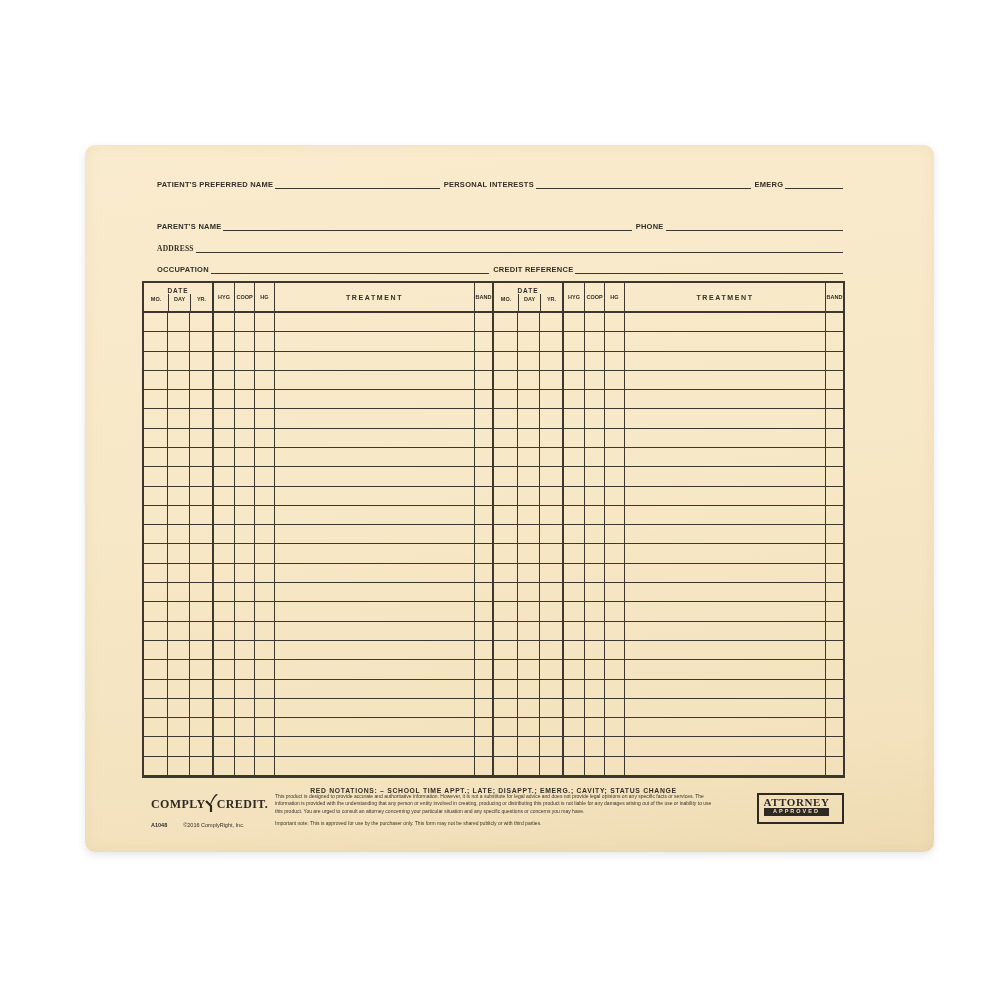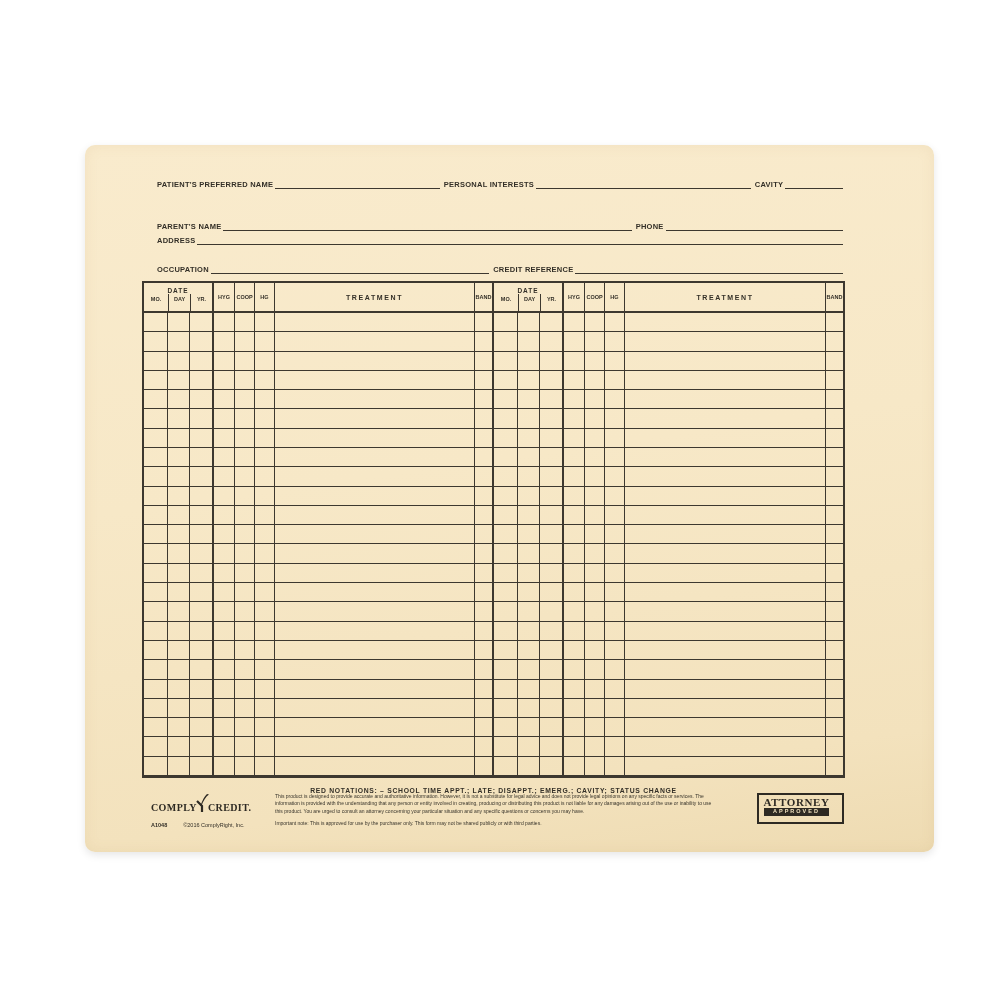--- a/index.html
+++ b/index.html
@@ -53,22 +53,22 @@
   .cell{border-right:1px solid var(--line);border-bottom:1px solid var(--line);}
   .cell.c-yr{border-right-width:2px;}
   .cell.c-band{border-right:none;}
 
   
   .rednote{
     position:absolute;left:57px;top:642px;width:703px;text-align:center;
     font-size:6.8px;font-weight:bold;letter-spacing:0.7px;
   }
   .brandblock{position:absolute;left:66px;top:649px;width:120px;}
-  .brand{display:flex;align-items:flex-end;font-family:"Liberation Serif",serif;
-    font-weight:bold;font-size:10px;letter-spacing:0.4px;line-height:1;color:#2e2a23;}
+  .brand{display:flex;align-items:center;font-family:"Liberation Serif",serif;
+    font-weight:bold;font-size:12px;letter-spacing:0.4px;line-height:1;color:#2e2a23;}
   .brand svg{margin:0 -1px 0 -1px;display:block;}
   .codes{display:flex;gap:16px;margin-top:9px;font-size:5.5px;}
   .codes .pcode{font-weight:bold;}
   .legal{position:absolute;left:190px;top:648px;width:442px;font-size:5px;line-height:1.45;color:#38342b;}
   .legal .note{margin-top:5px;}
   .badge{position:absolute;left:672px;top:648px;width:87px;height:31px;
     border:2px solid #2e2a23;padding:1px 10px 2px 2px;display:flex;flex-direction:column;align-items:center;}
   .badge .att{font-family:"Liberation Serif",serif;font-weight:bold;font-size:11px;line-height:1.1;
     letter-spacing:0.6px;color:#2e2a23;}
   .badge .appr{width:92%;background:#2e2a23;color:#f2e3c0;font-size:5.5px;font-weight:bold;
@@ -78,32 +78,32 @@
 <body>
 
 <div class="stage">
   <div class="card">
 
     <div class="frow" style="top:32px;">
       <span class="flabel">PATIENT'S PREFERRED NAME</span>
       <span class="blank" style="flex:2.85;"></span>
       <span class="flabel">PERSONAL INTERESTS</span>
       <span class="blank" style="flex:3.72;"></span>
-      <span class="flabel">CAVITY</span>
+      <span class="flabel">EMERG</span>
       <span class="blank" style="flex:1;"></span>
     </div>
 
     <div class="frow" style="top:74px;">
       <span class="flabel">PARENT'S NAME</span>
       <span class="blank" style="flex:2.3;"></span>
       <span class="flabel">PHONE</span>
       <span class="blank" style="flex:1;"></span>
     </div>
 
-    <div class="frow" style="top:88px;">
+    <div class="frow" style="top:96px;font-family:Liberation Serif, serif;">
       <span class="flabel">ADDRESS</span>
       <span class="blank" style="flex:1;"></span>
     </div>
 
     <div class="frow" style="top:117px;">
       <span class="flabel">OCCUPATION</span>
       <span class="blank" style="flex:1.04;"></span>
       <span class="flabel">CREDIT REFERENCE</span>
       <span class="blank" style="flex:1;"></span>
     </div>

